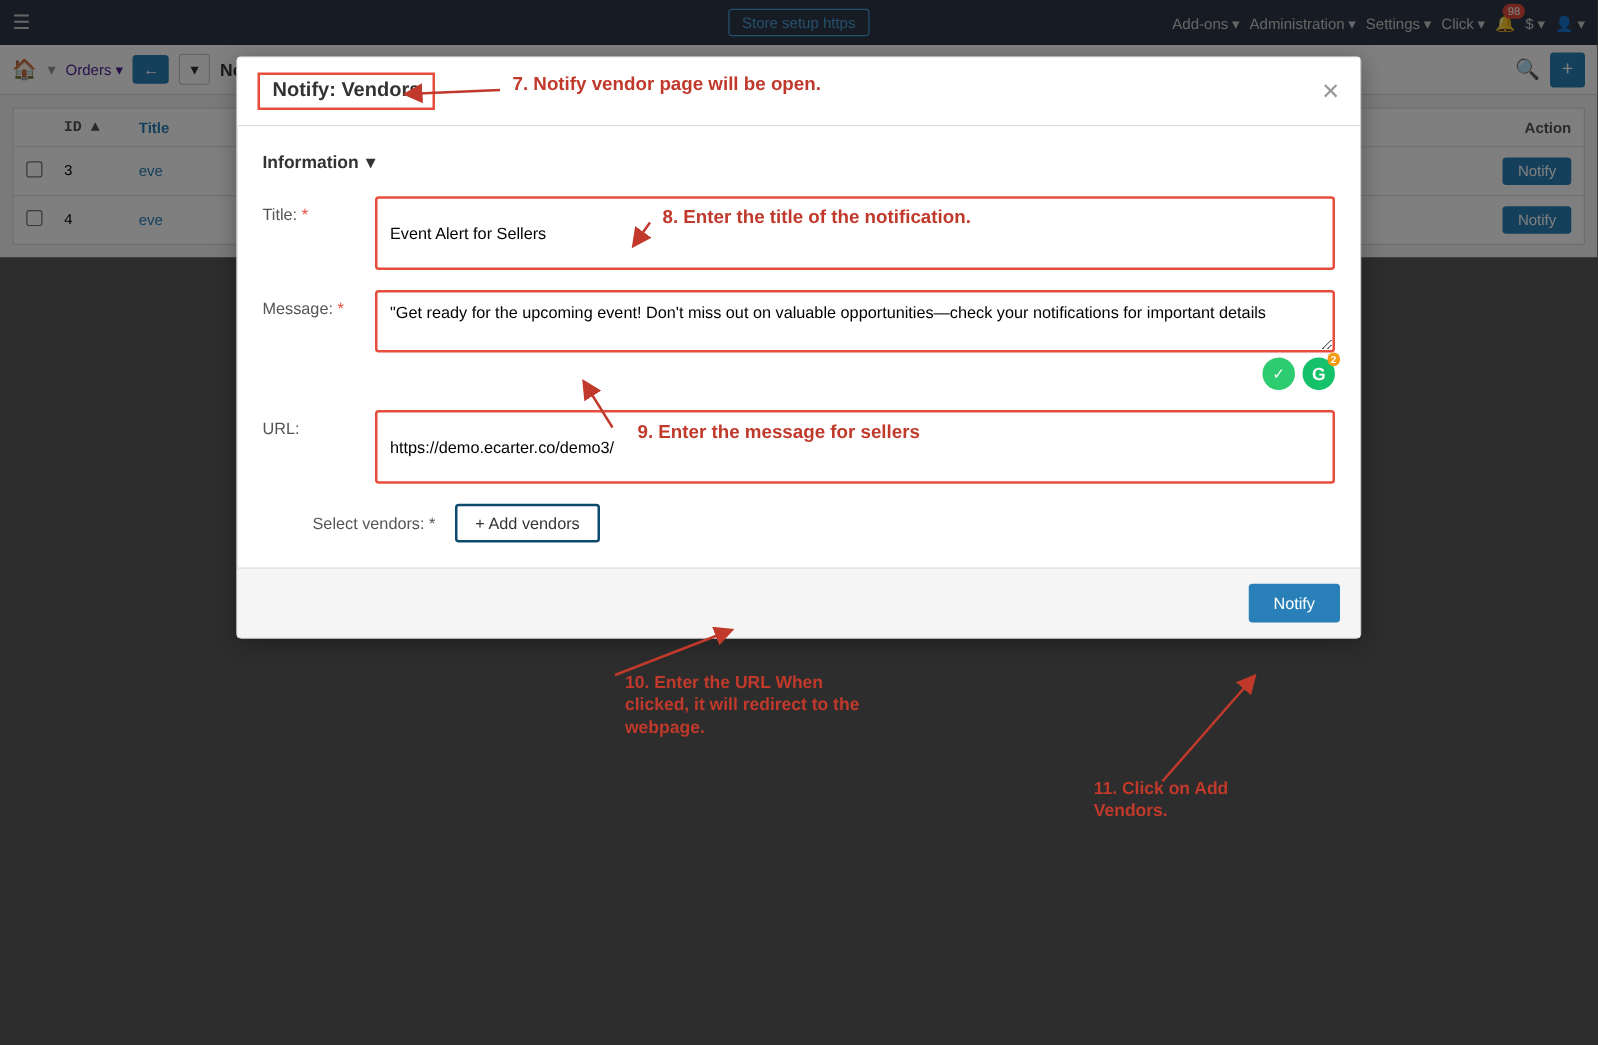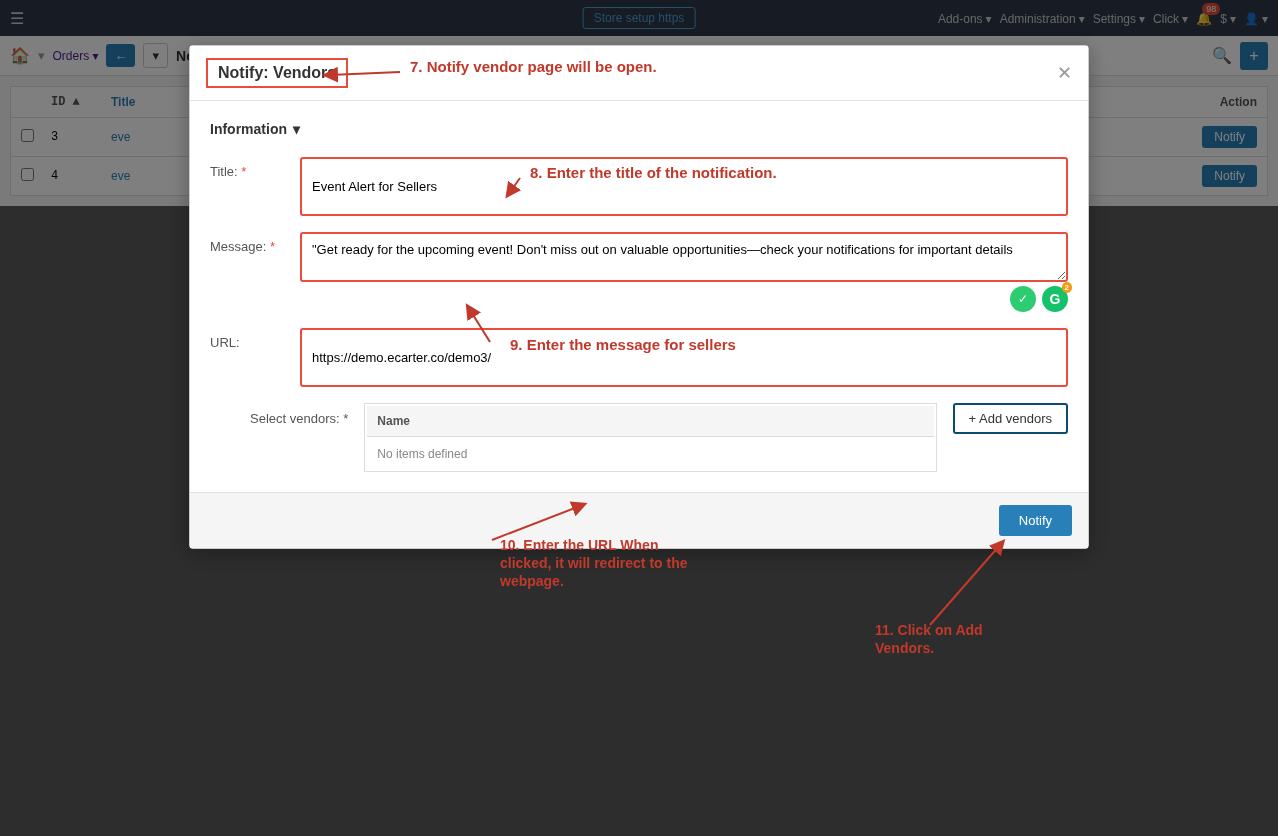--- a/index.html
+++ b/index.html
@@ -430,34 +430,20 @@
     <div class="form-row">
       <div class="form-label">URL:</div>
       <input class="form-control url-input" type="text" value="https://demo.ecarter.co/demo3/" style="">
     </div>
 
     <div class="vendors-row">
       <div class="vendors-label">
         <span>Select vendors:</span>
         <span class="required">*</span>
       </div>
-      <div class="vendors-table-wrapper">
-        <table class="vendors-table">
-          <thead>
-            <tr>
-              <th>Name</th>
-            </tr>
-          </thead>
-          <tbody>
-            <tr>
-              <td>No items defined</td>
-            </tr>
-          </tbody>
-        </table>
-      </div>
       <button class="add-vendors-btn">+ Add vendors</button>
     </div>
 
   </div>
 
   <div class="modal-footer">
     <button class="notify-modal-btn">Notify</button>
   </div>
 </div>
 

